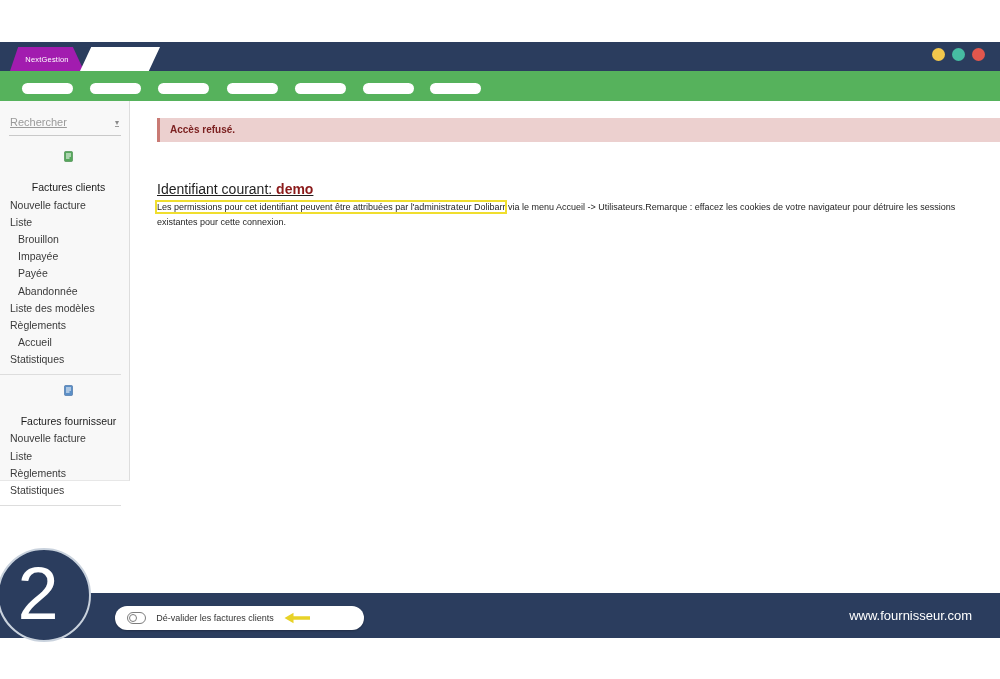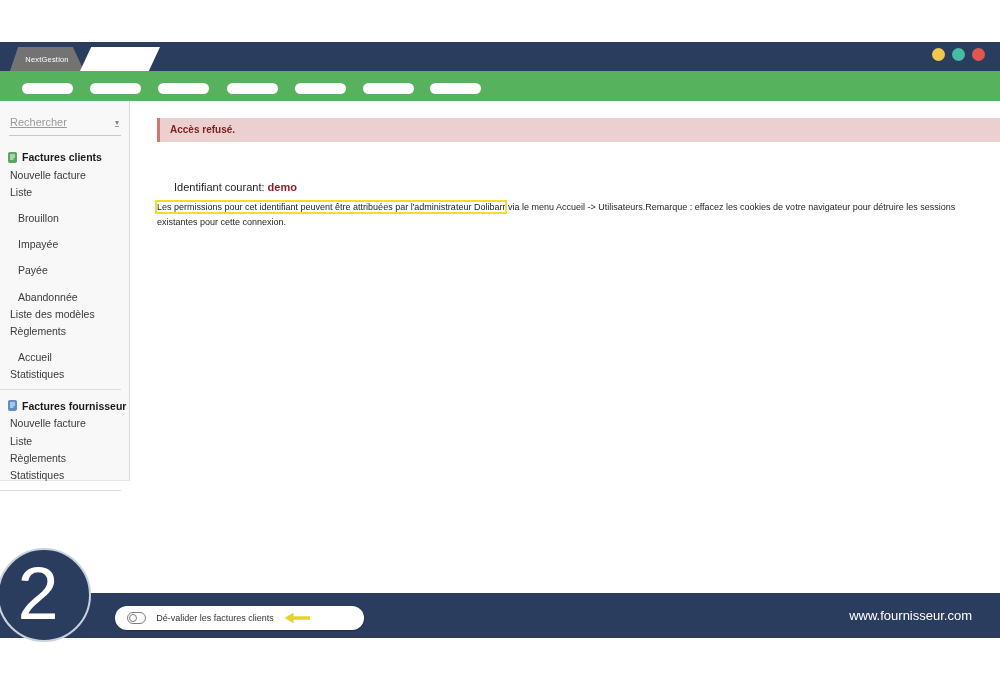--- a/index.html
+++ b/index.html
@@ -1,51 +1,51 @@
 <!DOCTYPE html>
 <html><head>
 <meta charset="utf-8">
 <style>
   html,body{margin:0;padding:0;background:#fff;}
   body{width:1000px;height:679px;position:relative;font-family:"Liberation Sans",sans-serif;overflow:hidden;}
   .abs{position:absolute;}
 
   
   .topbar{top:42px;left:0;width:1000px;height:29px;background:#2b3d5e;}
-  .brand-tab{top:47px;left:10px;width:74px;height:24px;background:#737373;
+  .brand-tab{top:47px;left:10px;width:74px;height:24px;background:#a21caf;
     clip-path:polygon(11% 0,85% 0,100% 100%,0 100%);
     color:#fff;font-size:7.5px;line-height:26px;text-align:center;letter-spacing:.2px;}
   .white-tab{top:47px;left:80px;width:80px;height:24px;background:#fff;
     clip-path:polygon(14% 0,100% 0,86% 100%,0 100%);}
   .dot{top:48px;width:13px;height:13px;border-radius:50%;}
 
   
   .navbar{top:71px;left:0;width:1000px;height:30px;background:#56b25c;}
   .pill{position:absolute;top:12px;width:51px;height:11px;background:#fff;border-radius:6px;}
 
   
   .sidebar{top:101px;left:0;width:130px;height:380px;background:#f8f8f8;
     border-right:1px solid #ddd;border-bottom:1px solid #e7e7e7;box-sizing:border-box;}
   .search-box{margin:13px 8px 0 9px;padding:2px 2px 7px 1px;border-bottom:1px solid #c9c9c9;
     display:flex;justify-content:space-between;align-items:center;color:#9a9a9a;font-size:11px;text-decoration:underline;}
   .search-caret{color:#8a8a8a;font-size:8px;}
   .menu{padding-top:13px;font-size:10.5px;}
-  .sec-title{display:flex;align-items:center;gap:5px;padding:2px 0 3px 8px;font-weight:bold;color:#1b1b1b;}
+  .sec-title{display:flex;align-items:center;gap:19px;padding:2px 0 3px 8px;font-weight:normal;color:#1b1b1b;flex-direction:column;}
   .sec-title svg{flex:0 0 auto;}
   .item{padding:2.6px 0 2.6px 10px;color:#3a3a3a;white-space:nowrap;}
-  .item.indent{padding-left:18px;margin-top:9px;}
+  .item.indent{padding-left:18px;}
   .divider{border-top:1px solid #ddd;margin:6px 8px 8px 0;}
   .icon-green{color:#56a75c;}
   .icon-blue{color:#5b8fc7;}
 
   
   .alert{top:118px;left:157px;width:974px;box-sizing:border-box;background:#ecd0cf;
     border-left:3px solid #c97a74;padding:5px 10px 6px;color:#7c2121;font-weight:bold;
     font-size:10px;line-height:13px;}
-  .identity{top:181px;left:174px;font-size:11px;color:#1f1f1f;}
+  .identity{top:181px;left:157px;font-size:14px;color:#1f1f1f;text-decoration:underline;}
   .identity b{color:#8b1a1a;}
   .perm{top:200px;left:157px;width:820px;font-size:9px;line-height:14.5px;color:#1f1f1f;}
   .hl{outline:2px solid #f0de2e;outline-offset:0;}
 
   
   .footbar{top:593px;left:0;width:1000px;height:45px;background:#2b3d5e;z-index:1;}
   .step-circle{top:548px;left:-3px;width:94px;height:94px;border-radius:50%;background:#2b3d5e;
     border:2px solid #c9d2dd;box-sizing:border-box;z-index:2;color:#fff;
     font-size:74px;font-weight:400;text-align:center;line-height:88px;}
   .step-circle span{display:inline-block;transform:translateX(-6px);}

